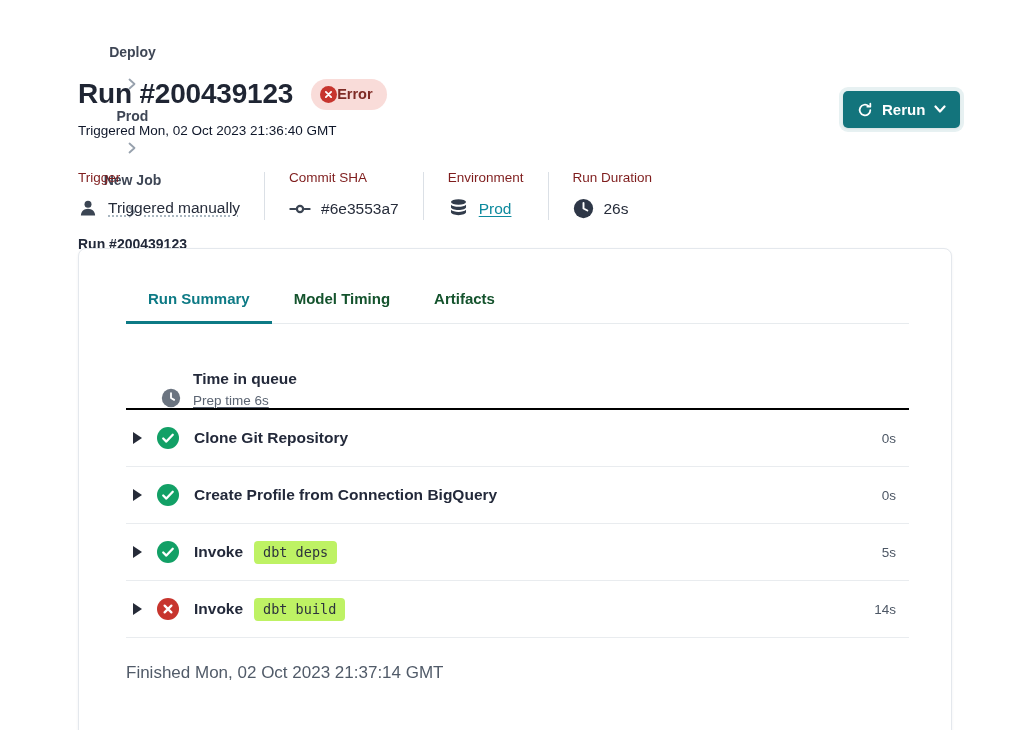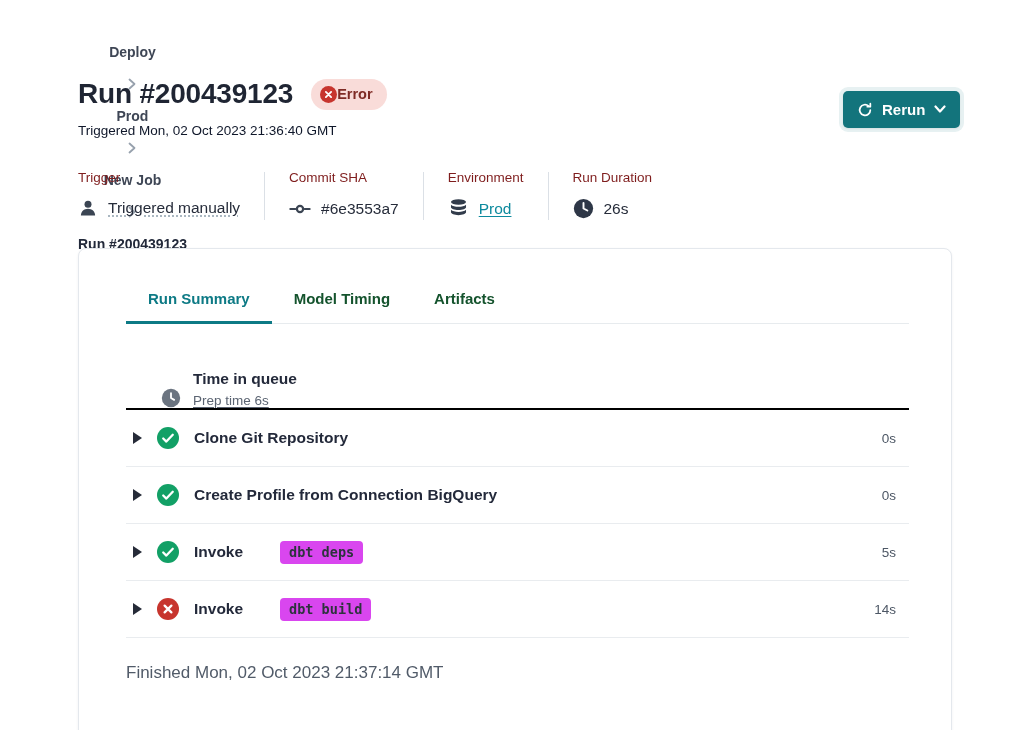--- a/index.html
+++ b/index.html
@@ -50,22 +50,22 @@
           border-bottom:2px solid #000000; cursor:pointer; }
   .qtitle { font-size:15.5px; font-weight:700; color:#23293a; margin-bottom:5px; }
   .qsub { font-size:13.5px; color:#5b6472; text-decoration:underline; text-underline-offset:2px; cursor:pointer; }
 
   .srow { display:flex; align-items:center; height:57px; border-bottom:1px solid #e9ecef; cursor:pointer; }
   .caret { width:0; height:0; border-left:9px solid #262b38; border-top:6px solid transparent;
            border-bottom:6px solid transparent; margin-left:7px; cursor:pointer; }
   .sicon { margin-left:15px; display:flex; }
   .slabel { margin-left:15px; font-size:15.5px; font-weight:700; color:#23293a;
             display:flex; align-items:center; gap:11px; }
-  .chip { background:#d946ef; border-radius:4px; padding:3px 9px 4px;
-          font-family:"DejaVu Sans Mono", monospace; font-size:13.5px; font-weight:700; color:#2d333d;margin-left:26px; }
+  .chip { background:#bef264; border-radius:4px; padding:3px 9px 4px;
+          font-family:"DejaVu Sans Mono", monospace; font-size:13.5px; font-weight:400; color:#2d333d; }
   .dur { margin-left:auto; margin-right:13px; font-size:13.5px; color:#4d5765; }
 
   .cfoot { padding-top:25px; font-size:17px; color:#515b69; }
 </style>
 </head>
 <body>
 
 <div class="stage">
 
   <nav class="bc">

